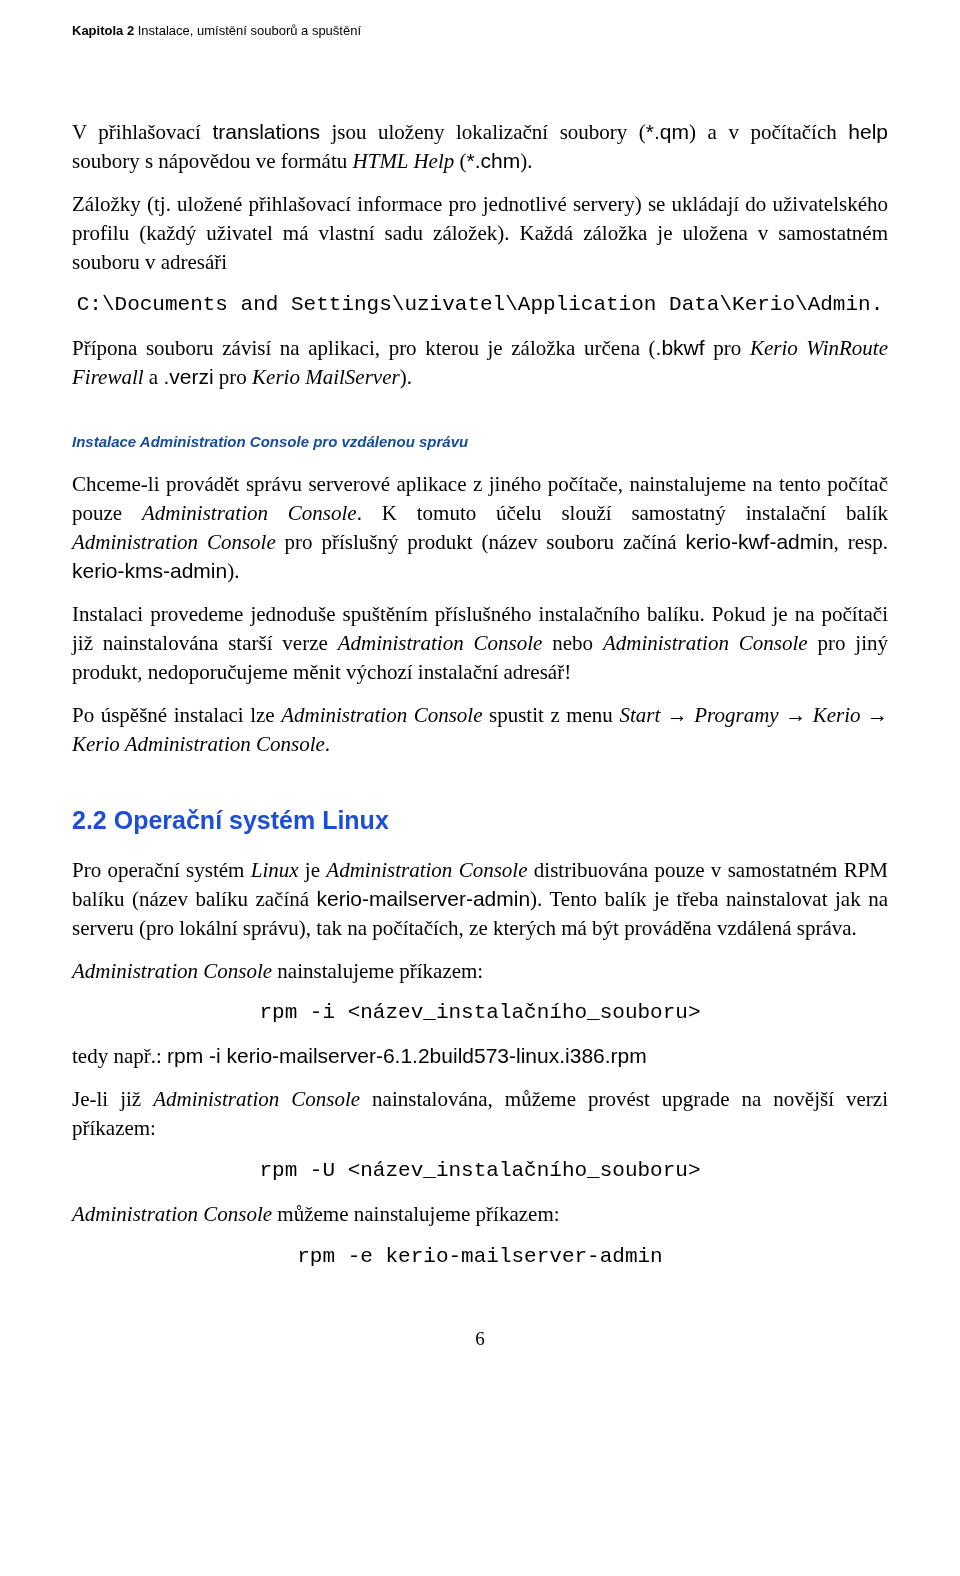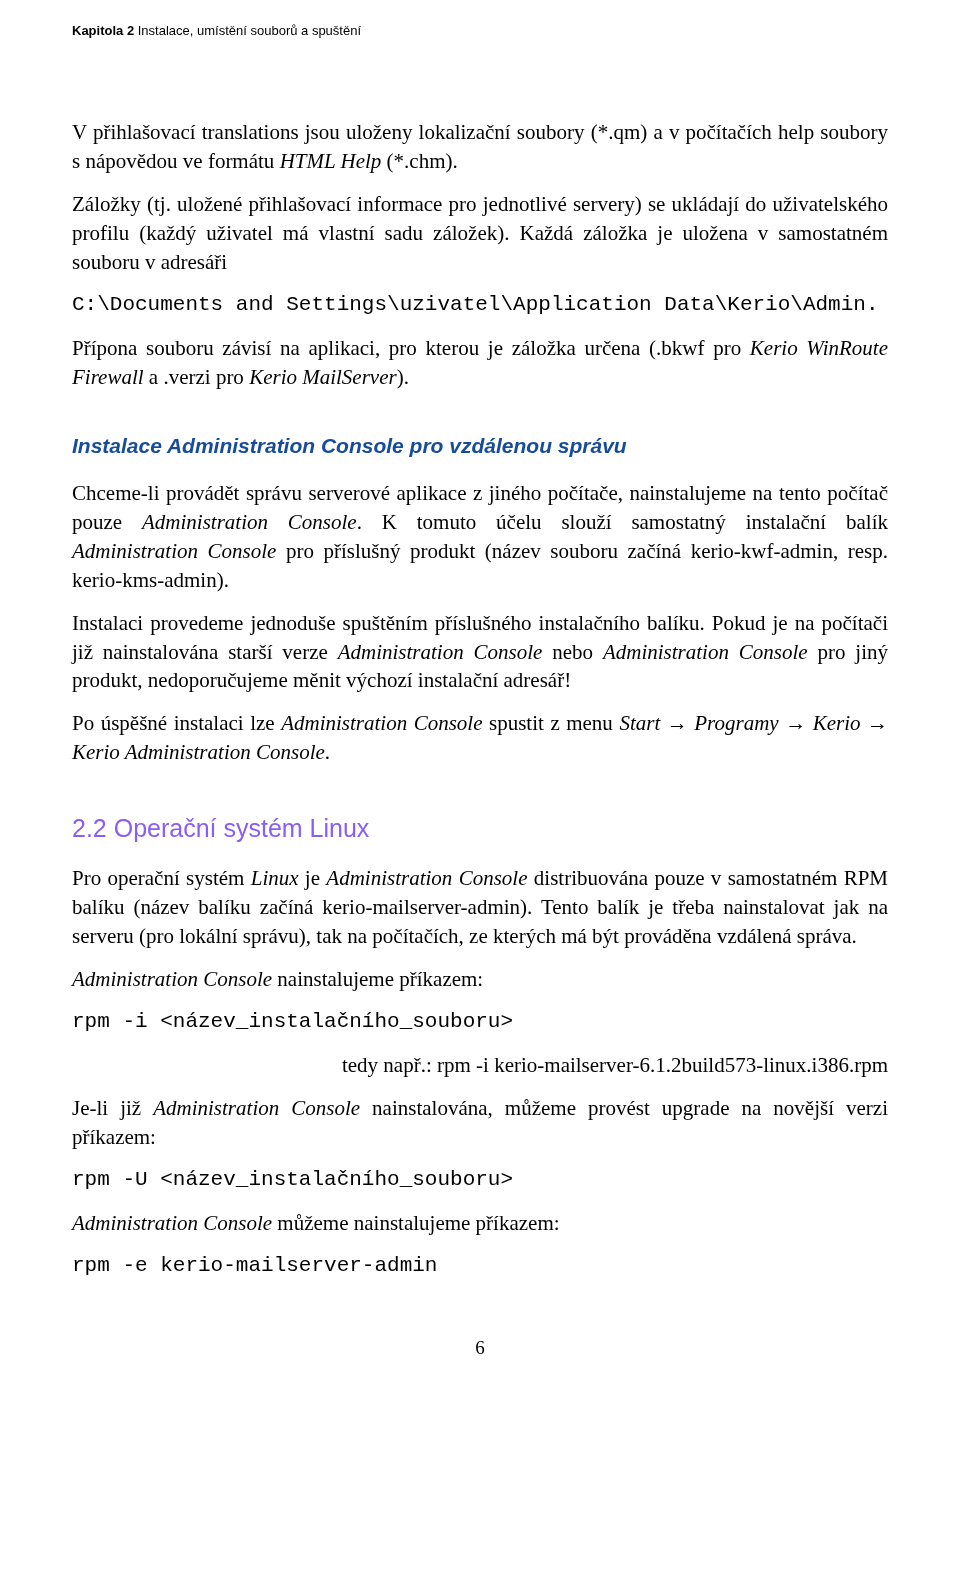--- a/index.html
+++ b/index.html
@@ -23,49 +23,49 @@
       margin-bottom: 78px;
     }
     .header-bold {
       font-weight: bold;
     }
     p {
       text-align: justify;
       margin-bottom: 14px;
     }
     .mono {
-      font-family: Liberation Serif, serif;
+      font-family: Liberation Sans, sans-serif;
       font-size: 21px;
       margin-top: 24px;
     }
     .italic {
       font-style: italic;
     }
     .h2-blue {
       font-family: Verdana, Geneva, sans-serif;
       color: #164c9c;
       font-style: italic;
       font-weight: bold;
-      font-size: 21px;
+      font-size: 15px;
       margin-top: 40px;
       margin-bottom: 18px;
     }
     .h2-main {
       font-family: Verdana, Geneva, sans-serif;
-      color: #8b5cf6;
-      font-weight: normal;
+      color: #1d4ed8;
+      font-weight: bold;
       font-size: 25px;
       margin-top: 44px;
       margin-bottom: 18px;
     }
     .code-line {
       font-family: 'Courier New', Courier, monospace;
       font-size: 21px;
       margin-bottom: 14px;
-      text-align: left;
+      text-align: center;
     }
     .page-num {
       text-align: center;
       font-family: Georgia, serif;
       font-size: 19px;
       margin-top: 54px;
     }
   </style>
 </head>
 <body>
@@ -107,21 +107,21 @@
 <p>
   <span>Pro operační systém </span><span class="italic">Linux</span><span> je </span><span class="italic">Administration Console</span><span> distribuována pouze v samostatném RPM balíku (název balíku začíná </span><span class="mono">kerio-mailserver-admin</span><span>). Tento balík je třeba nainstalovat jak na serveru (pro lokální správu), tak na počítačích, ze kterých má být prováděna vzdálená správa.</span>
 </p>
 
 <p>
   <span class="italic">Administration Console</span><span> nainstalujeme příkazem:</span>
 </p>
 
 <div class="code-line">rpm -i &lt;název_instalačního_souboru&gt;</div>
 
-<p style="text-align:right;">
+<p style="text-align:left;">
   <span>tedy např.: </span><span class="mono">rpm -i kerio-mailserver-6.1.2build573-linux.i386.rpm</span>
 </p>
 
 <p>
   <span>Je-li již </span><span class="italic">Administration Console</span><span> nainstalována, můžeme provést upgrade na novější verzi příkazem:</span>
 </p>
 
 <div class="code-line">rpm -U &lt;název_instalačního_souboru&gt;</div>
 
 <p>

